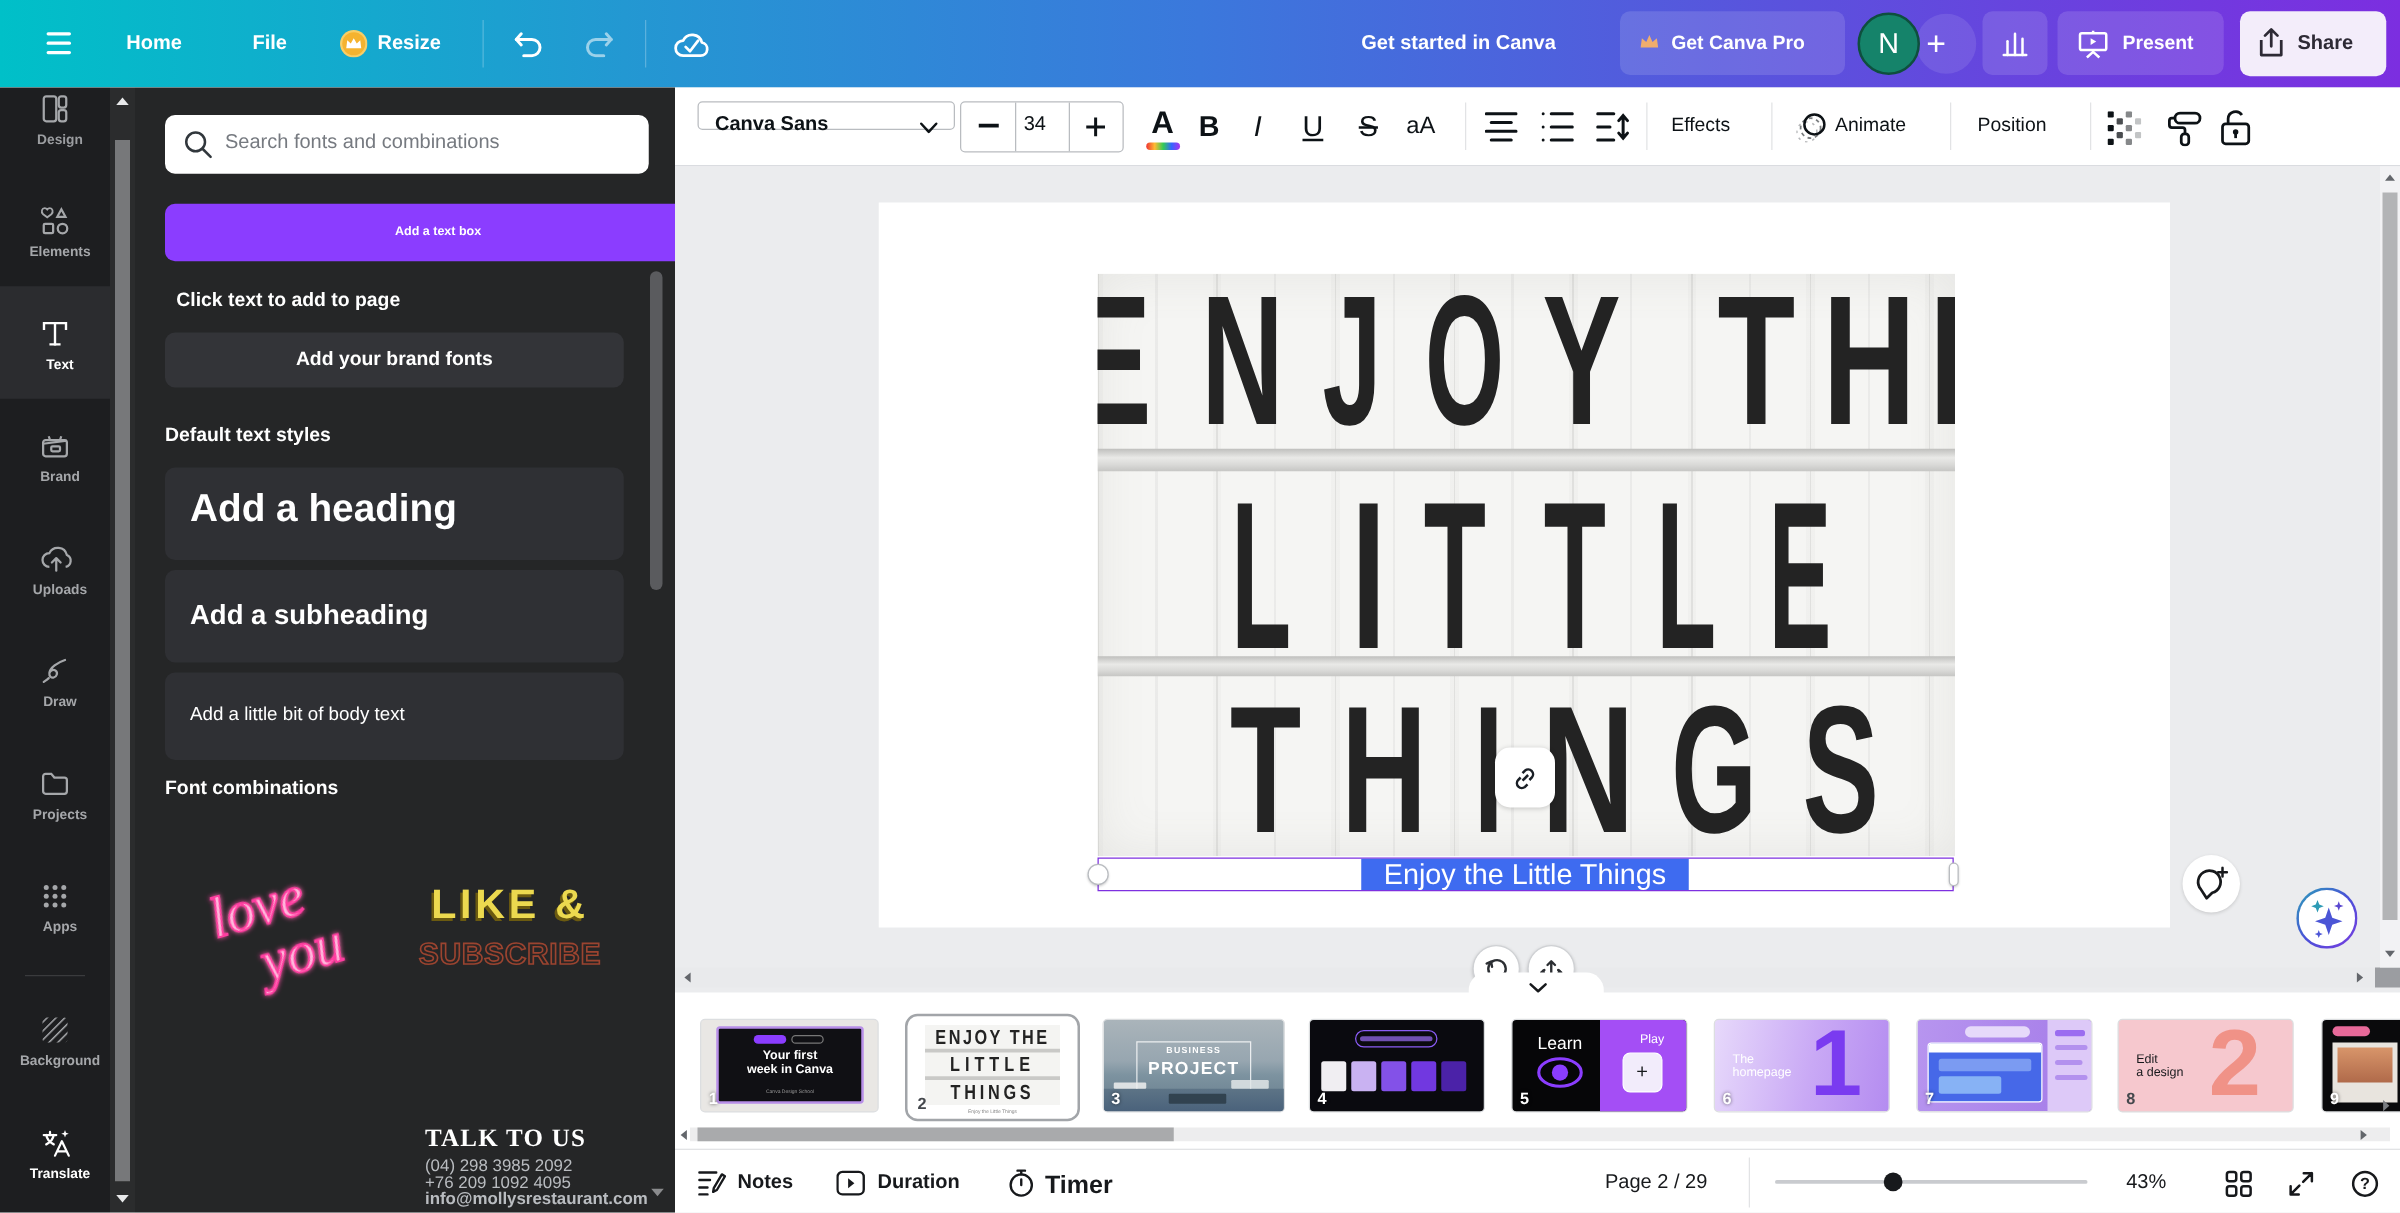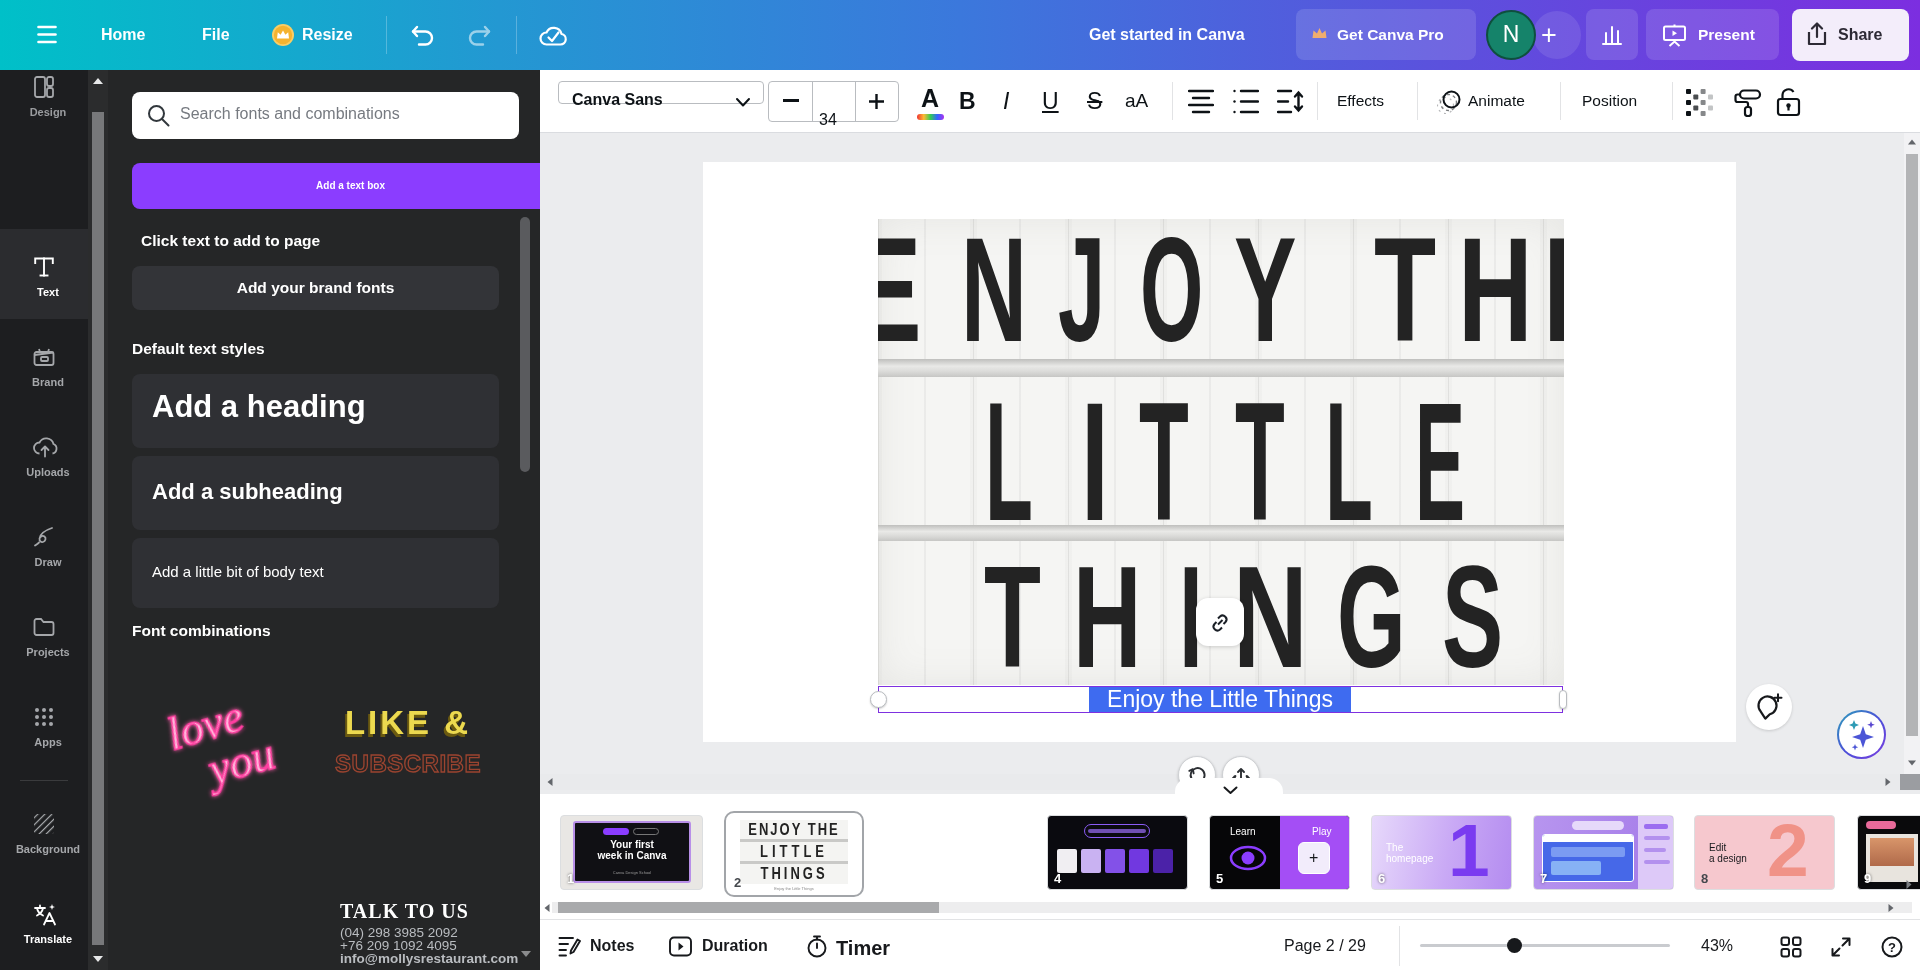--- a/index.html
+++ b/index.html
@@ -107,21 +107,21 @@
   <div class="abs" style="left:558px;top:11px;width:206px;height:23px;border:1px solid #b9bcc0;border-radius:4px;">
     <div class="abs" style="left:13px;top:9px;font-size:16px;font-weight:bold;color:#0d1216;">Canva Sans</div>
     <svg class="abs" style="left:176px;top:14px" width="16" height="12" viewBox="0 0 16 12">
           <path d="M2 3 L8 9.5 L14 3" fill="none" stroke="#0d1216" stroke-width="2" stroke-linecap="round" stroke-linejoin="round"></path>
         </svg>
   </div>
   <div class="abs" style="left:768px;top:11px;width:131px;height:41px;border:1px solid #b9bcc0;border-radius:4px;">
     <div class="abs" style="left:43px;top:0;width:1px;height:39px;background:#b9bcc0"></div>
     <div class="abs" style="left:86px;top:0;width:1px;height:39px;background:#b9bcc0"></div>
     <div class="abs" style="left:14px;top:17px;width:16px;height:3px;background:#0d1216"></div>
-    <div class="abs" style="left:50px;top:9px;font-size:16px;color:#0d1216;margin-top:20px;">34</div>
+    <div class="abs" style="left:50px;top:9px;font-size:16px;color:#0d1216;">34</div>
     <svg class="abs" style="left:99px;top:11px" width="17" height="17" viewBox="0 0 17 17">
           <path d="M8.5 1 V16 M1 8.5 H16" stroke="#0d1216" stroke-width="2.4"></path>
         </svg>
   </div>
   <div class="abs" style="left:916px;top:16px;width:28px;height:24px;font-size:25px;font-weight:bold;color:#0d1216;text-align:center;line-height:24px;">A</div>
   <div class="abs" style="left:917px;top:44px;width:27px;height:6px;border-radius:3px;background:linear-gradient(90deg,#e33,#fb3,#3c5,#36f,#a3e);"></div>
   <div class="abs" style="left:959px;top:18px;font-size:23px;font-weight:bold;color:#0d1216;">B</div>
   <div class="abs" style="left:1003px;top:18px;font-size:23px;font-style:italic;color:#0d1216;">I</div>
   <div class="abs" style="left:1042px;top:18px;font-size:23px;color:#0d1216;text-decoration:underline;">U</div>
   <div class="abs" style="left:1087px;top:18px;font-size:23px;color:#0d1216;text-decoration:line-through;">S</div>
@@ -196,20 +196,29 @@
       </svg>
 </div>
 <div id="sidebar">
   <div class="sb-item" style="top:-21px;height:90px;">
     <svg width="24" height="24" viewBox="0 0 24 24" fill="none" stroke="#a5a7aa" stroke-width="1.8">
           <rect x="3" y="2" width="10" height="20" rx="2"></rect>
           <rect x="15" y="2" width="6" height="9" rx="2"></rect>
           <rect x="15" y="13" width="6" height="9" rx="2"></rect>
         </svg>
     <div class="lbl" style="font-weight:bold;color:#9b9da0;">Design</div>
+  </div>
+  <div class="sb-item" style="top:69px">
+    <svg width="24" height="24" viewBox="0 0 24 24" fill="none" stroke="#a5a7aa" stroke-width="1.8">
+          <path d="M5.5 9 C3 6.5 4.5 3 7 3 C8.2 3 9 3.7 9.5 4.4 C10 3.7 10.8 3 12 3 C14.5 3 16 6.5 13.5 9 L9.5 12 Z" transform="translate(-2,-1) scale(0.82)"></path>
+          <path d="M18 2.5 L21.5 9 H14.5 Z" transform="scale(0.95)"></path>
+          <rect x="3" y="14" width="7.5" height="7.5" rx="1"></rect>
+          <circle cx="18" cy="17.8" r="3.8"></circle>
+        </svg>
+    <div class="lbl" style="font-weight:bold;">Elements</div>
   </div>
   <div class="sb-item sb-sel" style="top:159px">
     <svg width="24" height="24" viewBox="0 0 24 24">
           <g fill="none" stroke="#fff" stroke-width="1.9" stroke-linecap="square">
             <path d="M3.2 8 V3.5 H20.8 V8"></path>
             <path d="M12 3.5 V20.5"></path>
             <path d="M8.5 20.5 H15.5"></path>
           </g>
         </svg>
     <div class="lbl" style="font-weight:bold;color:#fff;">Text</div>
@@ -447,33 +456,43 @@
     <div class="abs" style="left:14px;top:7px;width:108px;height:64px;background:#f4f4f2;">
       <div class="abs" style="left:0;top:19px;width:108px;height:3px;background:#c9c9c7;"></div>
       <div class="abs" style="left:0;top:41px;width:108px;height:3px;background:#c9c9c7;"></div>
       <div class="abs" style="left:0;top:2px;width:108px;text-align:center;font-size:13px;font-weight:bold;color:#232323;transform:scaleY(1.25);letter-spacing:2px;">ENJOY THE</div>
       <div class="abs" style="left:0;top:24px;width:108px;text-align:center;font-size:13px;font-weight:bold;color:#232323;transform:scaleY(1.25);letter-spacing:4px;">LITTLE</div>
       <div class="abs" style="left:0;top:46px;width:108px;text-align:center;font-size:13px;font-weight:bold;color:#232323;transform:scaleY(1.25);letter-spacing:3px;">THINGS</div>
       <div class="abs" style="left:0;top:66px;width:108px;text-align:center;font-size:4px;color:#888;">Enjoy the Little Things</div>
     </div>
     <div class="tnum" style="color:#45484d;text-shadow:none;left:8px;bottom:5px;">2</div>
   </div>
+  <div class="thumb" style="left:342px;width:146px;background:linear-gradient(180deg,#aab4ba 0%,#97a6b0 45%,#7d93a0 60%,#657c8c 100%);">
+    <div class="abs" style="left:26px;top:17px;width:92px;height:40px;border:1px solid rgba(255,255,255,0.8);"></div>
+    <div class="abs" style="left:0;top:21px;width:144px;text-align:center;color:#fff;font-size:7px;font-weight:bold;letter-spacing:1px;">BUSINESS</div>
+    <div class="abs" style="left:0;top:30px;width:144px;text-align:center;color:#fff;font-size:14px;font-weight:bold;letter-spacing:1px;">PROJECT</div>
+    <div class="abs" style="left:0;top:55px;width:146px;height:20px;background:linear-gradient(180deg,#5d7486,#48607a);"></div>
+    <div class="abs" style="left:8px;top:50px;width:26px;height:5px;background:rgba(238,240,240,0.85);border-radius:1px;"></div>
+    <div class="abs" style="left:102px;top:48px;width:30px;height:7px;background:rgba(225,230,231,0.85);border-radius:1px;"></div>
+    <div class="abs" style="left:52px;top:59px;width:46px;height:8px;background:rgba(46,62,74,0.9);border-radius:1px;"></div>
+    <div class="tnum">3</div>
+  </div>
   <div class="thumb" style="left:507px;width:141px;background:#0a0a0f;">
     <div class="abs" style="left:36px;top:8px;width:66px;height:14px;border:1px solid #8b5cf6;border-radius:8px;"></div>
     <div class="abs" style="left:40px;top:13px;width:58px;height:4px;background:#9b6df8;border-radius:2px;opacity:.7"></div>
     <div class="abs" style="left:9px;top:33px;width:20px;height:24px;background:#f0eef2;border-radius:2px;"></div>
     <div class="abs" style="left:33px;top:33px;width:20px;height:24px;background:#c9b2f2;border-radius:2px;"></div>
     <div class="abs" style="left:57px;top:33px;width:20px;height:24px;background:#8351e8;border-radius:2px;"></div>
     <div class="abs" style="left:81px;top:33px;width:20px;height:24px;background:#7138e0;border-radius:2px;"></div>
     <div class="abs" style="left:105px;top:33px;width:20px;height:24px;background:#4b22a8;border-radius:2px;"></div>
     <div class="tnum">4</div>
   </div>
   <div class="thumb" style="left:669px;width:141px;background:#060608;">
     <div class="abs" style="left:70px;top:0;width:71px;height:75px;background:#a44ef5;"></div>
-    <div class="abs" style="left:20px;top:10px;color:#fff;font-size:10px;">Learn</div>
+    <div class="abs" style="left:20px;top:10px;color:#fff;font-size:14px;">Learn</div>
     <div class="abs" style="left:102px;top:10px;color:#fff;font-size:10px;">Play</div>
     <svg class="abs" style="left:18px;top:28px" width="40" height="28" viewBox="0 0 40 28">
           <ellipse cx="20" cy="14" rx="17" ry="11" fill="none" stroke="#8b3dff" stroke-width="2.5"></ellipse>
           <circle cx="20" cy="14" r="6.5" fill="#8b3dff"></circle>
         </svg>
     <div class="abs" style="left:88px;top:26px;width:32px;height:32px;background:#f2ecfb;border-radius:6px;border:1px solid #fff;"></div>
     <div class="abs" style="left:99px;top:33px;color:#17191c;font-size:16px;">+</div>
     <div class="tnum">5</div>
   </div>
   <div class="thumb" style="left:831px;width:141px;background:linear-gradient(100deg,#e7d9fb 0%,#c9a9f5 55%,#b48cf0 100%);padding-left:40px;">

